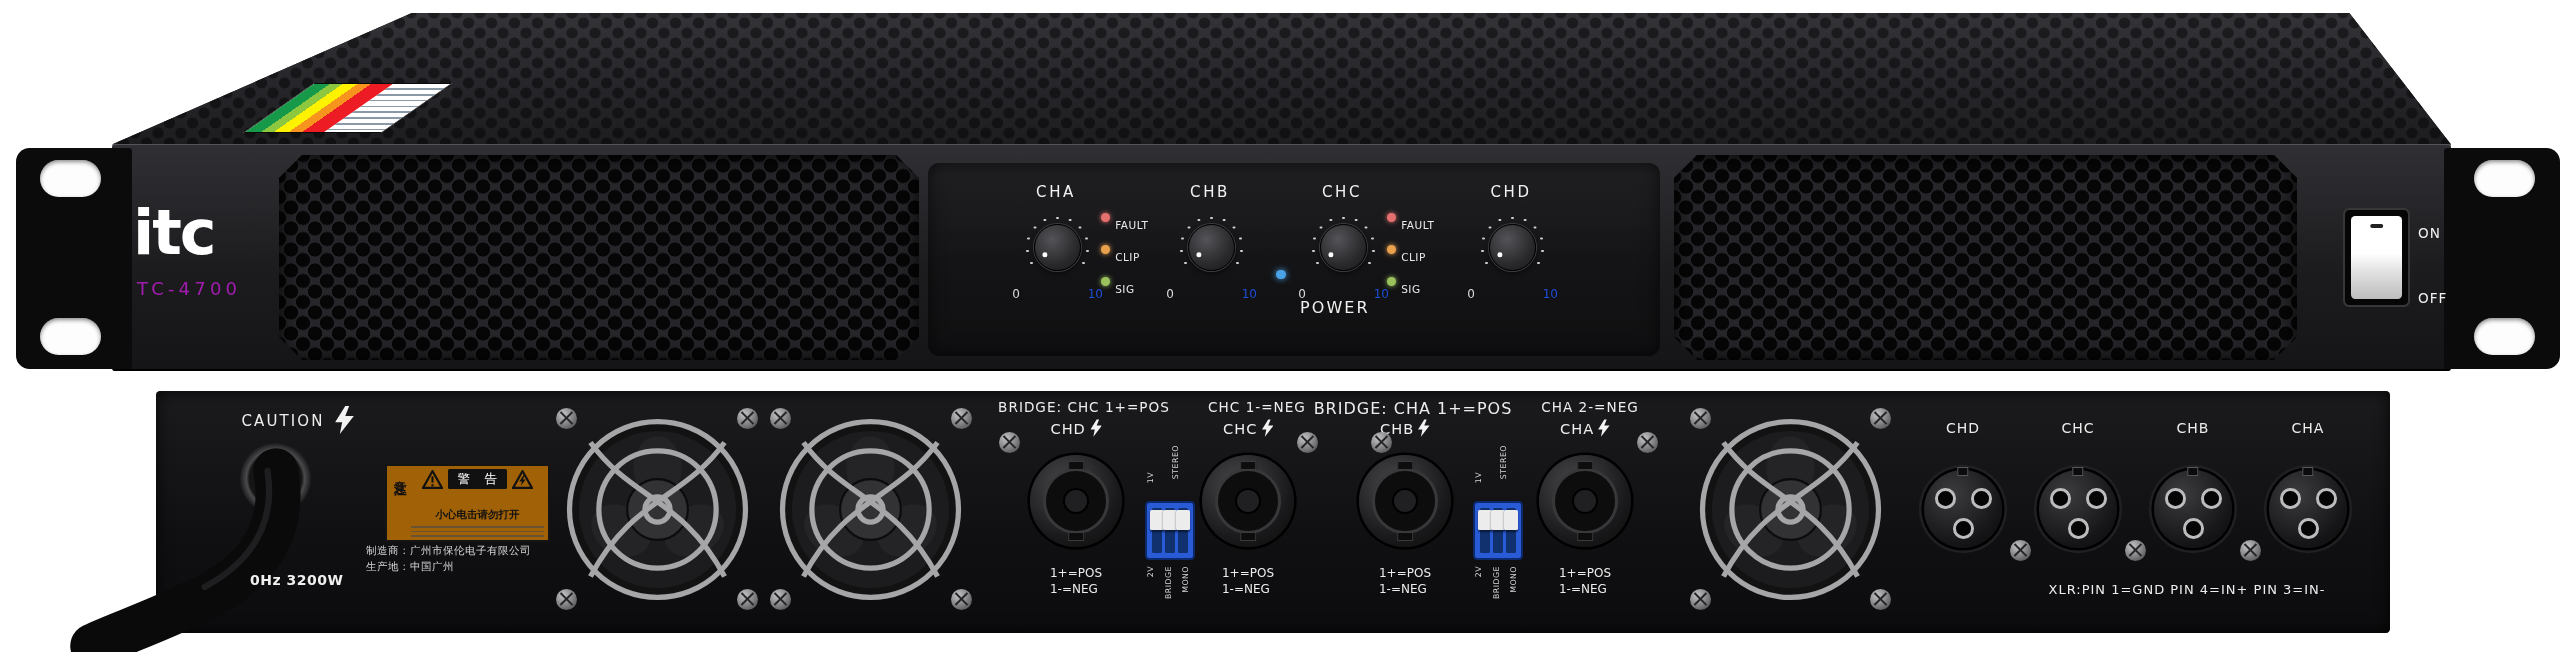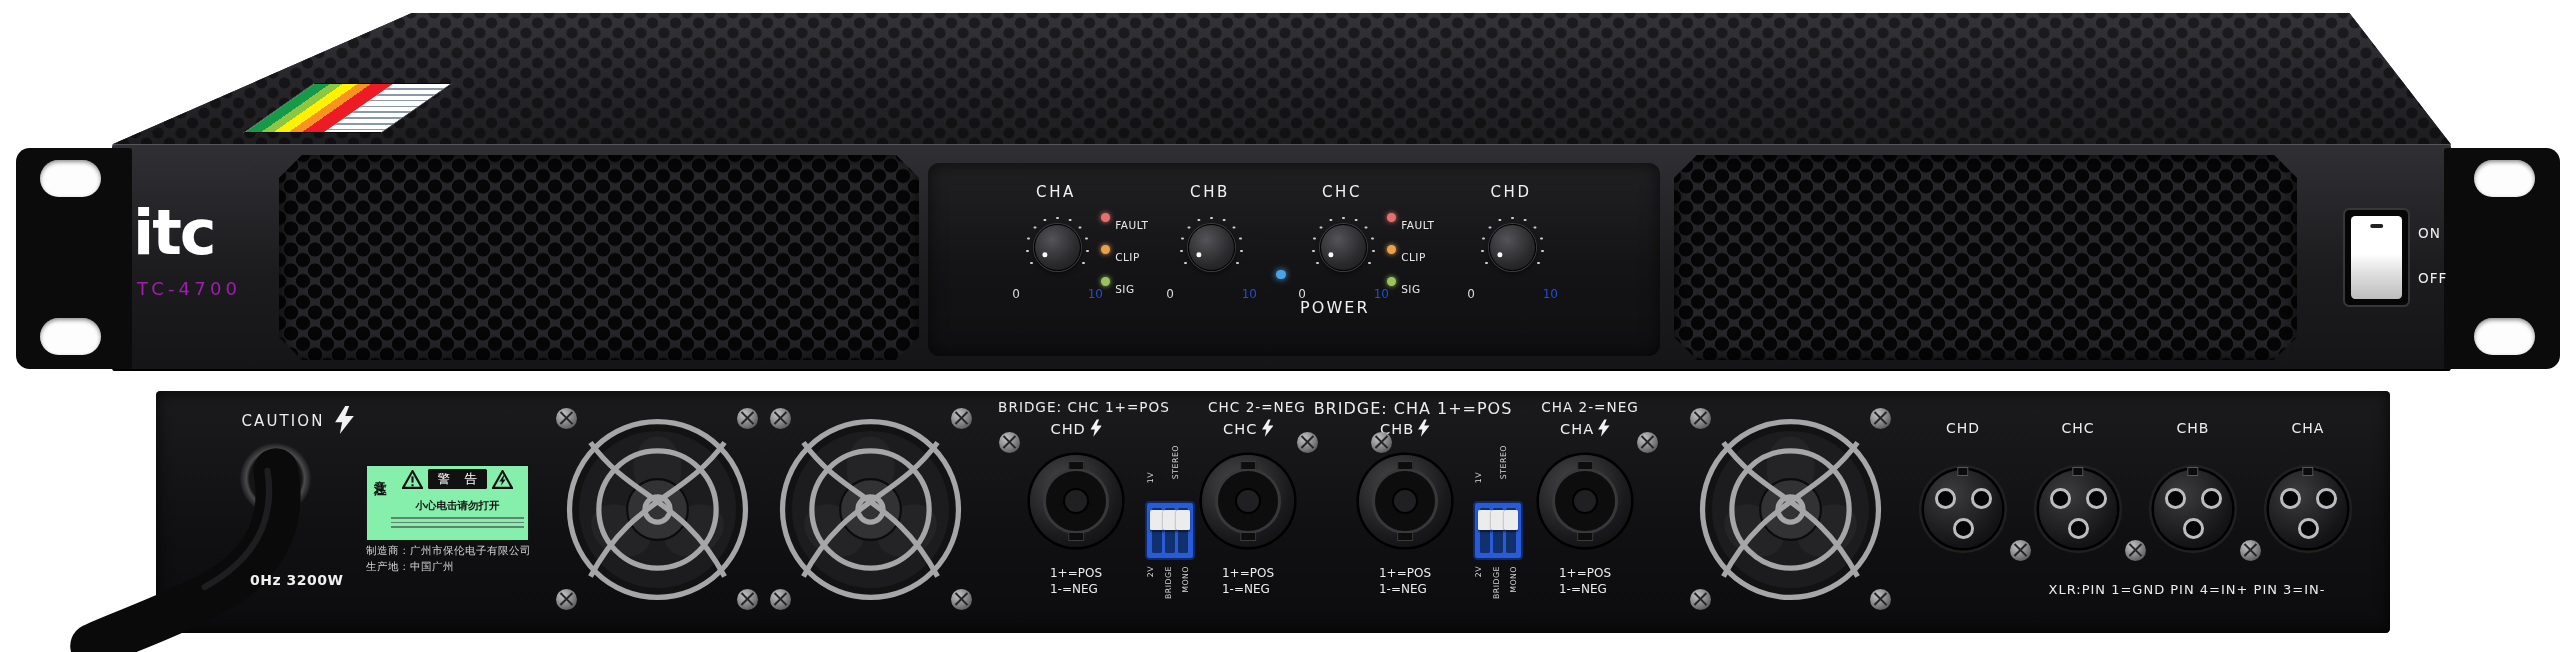--- a/index.html
+++ b/index.html
@@ -121,26 +121,26 @@
   .dip-sw::after{content:"";position:absolute;left:-1.6px;width:13.6px;top:2.1px;height:20px;background:#ececec;border-radius:1.6px;box-shadow:0 1.6px 2.1px rgba(0,0,0,.5);}
   .vlabel{position:absolute;writing-mode:vertical-rl;transform:rotate(180deg);font-size:7.8px;color:#d8d8d8;letter-spacing:0.5px;white-space:nowrap;}
 
   .xlr{position:absolute;width:78px;height:78px;border-radius:50%;
     background:radial-gradient(circle at 36% 30%,#3c3c3f,#151517 68%,#0b0b0c);
     box-shadow:0 0 0 2.6px #000,0 0 0 5.2px #202022;}
   .xlr-hole{position:absolute;width:14.6px;height:14.6px;border-radius:50%;background:#050505;border:3.1px solid #bcbcbe;}
   .xlr-hole.h1{left:11px;top:18px;}  .xlr-hole.h2{left:47px;top:18px;}  .xlr-hole.h3{left:29px;top:48px;}
   .xlr-notch{position:absolute;left:50%;top:-3.1px;transform:translateX(-50%);width:9.4px;height:7.3px;background:#0b0b0c;border:1.6px solid #58585a;}
 
-  .sticker{position:absolute;left:365px;top:464px;width:165px;height:78px;background:#86efac;
+  .sticker{position:absolute;left:385px;top:464px;width:165px;height:78px;background:#a16207;
     border:2.1px solid #141414;box-sizing:border-box;padding:3.1px 4.2px 3.1px 24px;}
   .sticker-notice{position:absolute;left:4.2px;top:5.2px;writing-mode:vertical-rl;font-size:12.6px;font-weight:bold;color:#111;}
   .sticker-top{display:flex;align-items:center;justify-content:center;gap:5.2px;}
   .sticker-header{background:#111;color:#fff;font-size:12.6px;letter-spacing:5.2px;padding:1.6px 4.2px 1.6px 9.4px;border-radius:1.6px;white-space:nowrap;}
-  .sticker-warning{text-align:center;font-size:10.5px;font-weight:bold;color:#111;margin-top:10px;white-space:nowrap;}
+  .sticker-warning{text-align:center;font-size:10.5px;font-weight:bold;color:#111;margin-top:19px;white-space:nowrap;}
   .sticker-fine{height:12.6px;margin-top:4.2px;background:repeating-linear-gradient(180deg,#4a4a4a 0 1.6px,transparent 1.6px 4.7px);opacity:.65;}
 
   .mfr{position:absolute;color:#d5d5d5;font-size:10.5px;letter-spacing:0.5px;white-space:nowrap;}
   .rating{position:absolute;left:250px;top:572px;color:#f0f0f0;font-size:14px;font-weight:bold;letter-spacing:0.5px;}
 </style>
 </head>
 <body>
 
 <div id="stage">
 
@@ -238,21 +238,21 @@
 
   <div class="power-block">
     <span class="power-led"></span>
     <div class="power-label">POWER</div>
   </div>
 
   <div class="rocker">
     <div class="rocker-btn"></div>
   </div>
   <span class="sw-label" style="left:2418px;top:225px">ON</span>
-  <span class="sw-label" style="left:2418px;top:270px">OFF</span>
+  <span class="sw-label" style="left:2418px;top:290px">OFF</span>
 
   <div class="rear-panel"></div>
 
   <div class="rlabel" style="left:283px;top:412px;font-size:15px;letter-spacing:2.1px">CAUTION</div>
   <svg style="position:absolute;left:335px;top:406px" width="19" height="28" viewBox="0 0 24 36">
     <polygon points="13,0 0,21 9,21 6,36 24,13 13,13 18,0" fill="#f2f2f2"></polygon>
   </svg>
 
   <div class="grommet"></div>
   <svg class="cord" width="293" height="219" viewBox="0 0 560 418">
@@ -328,21 +328,21 @@
     <g fill="none" stroke="#a6a6a8" stroke-width="10">
       <circle cx="190" cy="190" r="168"></circle>
         <circle cx="190" cy="190" r="112"></circle>
         <circle cx="190" cy="190" r="24"></circle>
       <path d="M 62 62 C 140 170, 240 170, 318 318"></path>
         <path d="M 318 62 C 240 170, 140 170, 62 318"></path>
     </g>
   </svg>
 
   <div class="rlabel" style="left:1084px;top:399px;font-size:13.6px">BRIDGE: CHC 1+=POS</div>
-  <div class="rlabel" style="left:1257px;top:399px;font-size:13.6px">CHC 2-=NEG</div>
+  <div class="rlabel" style="left:1257px;top:399px;font-size:13.6px">CHC 1-=NEG</div>
 
   <div class="rlabel" style="left:1413px;top:399px;font-size:16px">BRIDGE: CHA 1+=POS</div>
   <div class="rlabel" style="left:1590px;top:399px;font-size:13.6px">CHA 2-=NEG</div>
 
   <div class="ch-bolt" style="left:1076px;top:419px">
     <span>CHD</span>
     <svg width="11.5" height="18" viewBox="0 0 24 36">
         <polygon points="13,0 0,21 9,21 6,36 24,13 13,13 18,0" fill="#f2f2f2"></polygon>
       </svg>
   </div>

